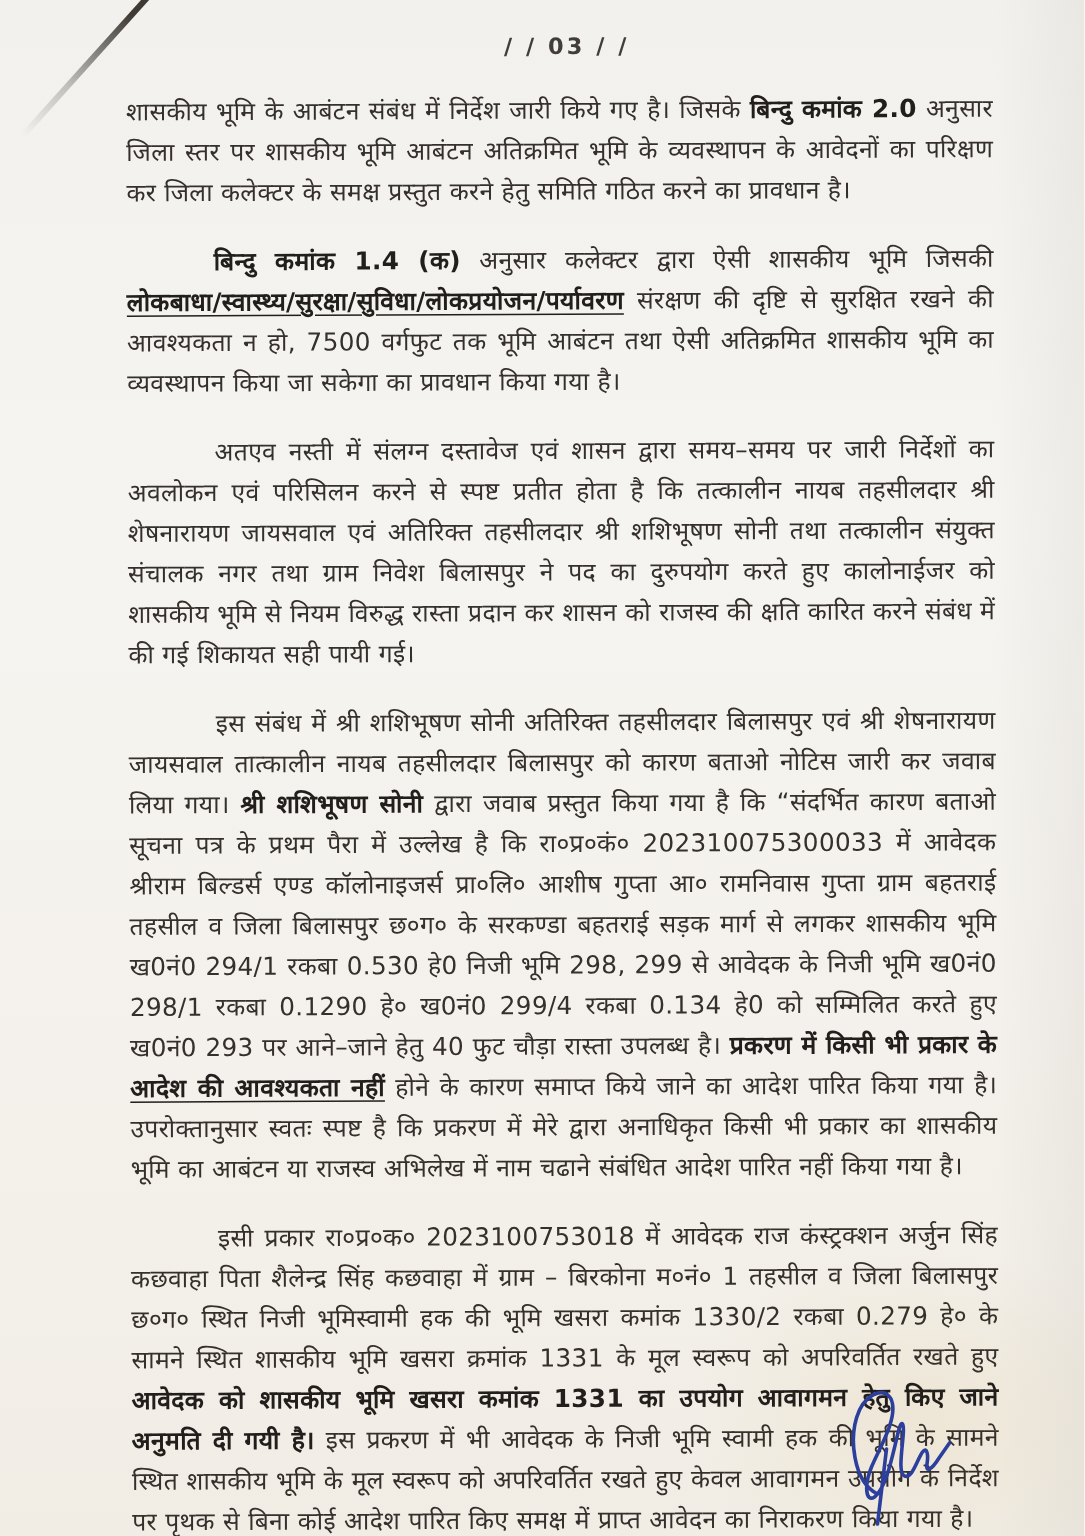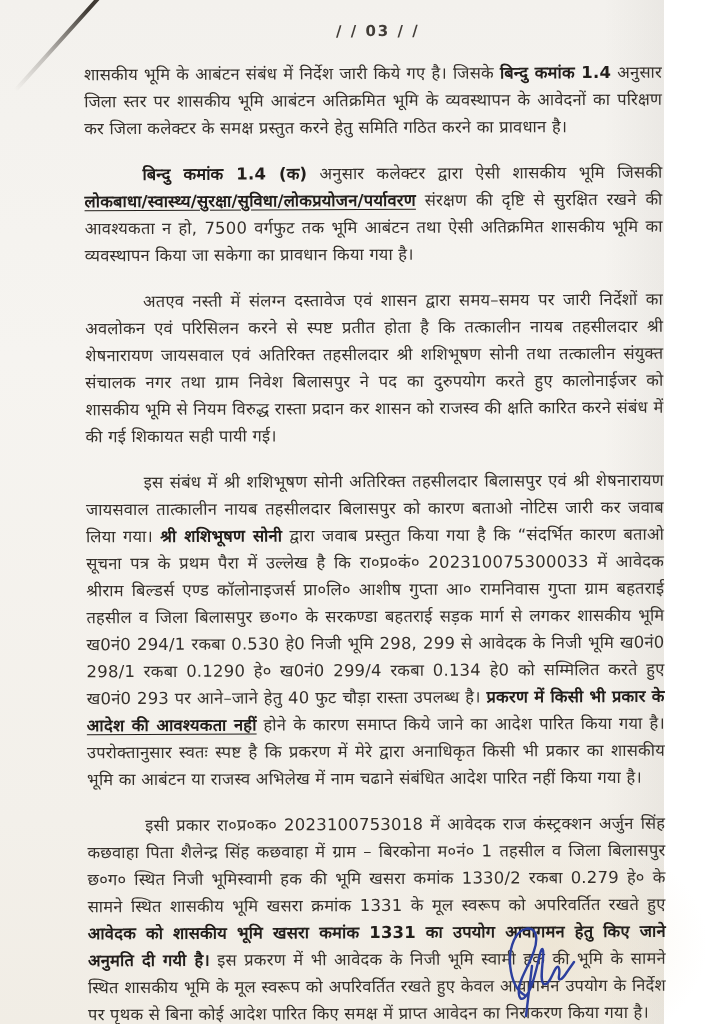--- a/index.html
+++ b/index.html
@@ -5,21 +5,21 @@
   html, body {
     margin: 0;
     padding: 0;
     width: 723px;
     height: 1024px;
     overflow: hidden;
     font-family: "DejaVu Sans", sans-serif;
   }
   .page {
     position: relative;
-    width: 664px;
+    width: 723px;
     height: 1024px;
     background:
       linear-gradient(180deg, #f3f1ed 0%, #f6f4f0 35%, #f3f0ea 80%, #f1ede5 100%);
   }
   .edge-shade-right {
     position: absolute;
     top: 0; right: 0;
     width: 60px; height: 100%;
     background: linear-gradient(to right, rgba(0,0,0,0), rgba(60,50,40,0.05));
     pointer-events: none;
@@ -88,21 +88,21 @@
 
   <div class="edge-shade-right"></div>
   <div class="smudge"></div>
   <div class="corner-line"></div>
 
   <div class="content">
     <div class="page-number">/ / 03 / /</div>
 
     <div class="doc-body">
 
-    <p class="para"><span>शासकीय भूमि के आबंटन संबंध में निर्देश जारी किये गए है। जिसके </span><span class="bold">बिन्दु कमांक 1.4</span><span> अनुसार जिला स्तर पर शासकीय भूमि आबंटन अतिक्रमित भूमि के व्यवस्थापन के आवेदनों का परिक्षण कर जिला कलेक्टर के समक्ष प्रस्तुत करने हेतु समिति गठित करने का प्रावधान है।</span></p>
+    <p class="para"><span>शासकीय भूमि के आबंटन संबंध में निर्देश जारी किये गए है। जिसके </span><span class="bold">बिन्दु कमांक 2.0</span><span> अनुसार जिला स्तर पर शासकीय भूमि आबंटन अतिक्रमित भूमि के व्यवस्थापन के आवेदनों का परिक्षण कर जिला कलेक्टर के समक्ष प्रस्तुत करने हेतु समिति गठित करने का प्रावधान है।</span></p>
         <p class="para indent"><span class="bold">बिन्दु कमांक 1.4 (क)</span><span> अनुसार कलेक्टर द्वारा ऐसी शासकीय भूमि जिसकी </span><span class="bold underline">लोकबाधा/स्वास्थ्य/सुरक्षा/सुविधा/लोकप्रयोजन/पर्यावरण</span><span> संरक्षण की दृष्टि से सुरक्षित रखने की आवश्यकता न हो, 7500 वर्गफुट तक भूमि आबंटन तथा ऐसी अतिक्रमित शासकीय भूमि का व्यवस्थापन किया जा सकेगा का प्रावधान किया गया है।</span></p>
         <p class="para indent"><span>अतएव नस्ती में संलग्न दस्तावेज एवं शासन द्वारा समय–समय पर जारी निर्देशों का अवलोकन एवं परिसिलन करने से स्पष्ट प्रतीत होता है कि तत्कालीन नायब तहसीलदार श्री शेषनारायण जायसवाल एवं अतिरिक्त तहसीलदार श्री शशिभूषण सोनी तथा तत्कालीन संयुक्त संचालक नगर तथा ग्राम निवेश बिलासपुर ने पद का दुरुपयोग करते हुए कालोनाईजर को शासकीय भूमि से नियम विरुद्ध रास्ता प्रदान कर शासन को राजस्व की क्षति कारित करने संबंध में की गई शिकायत सही पायी गई।</span></p>
         <p class="para indent"><span>इस संबंध में श्री शशिभूषण सोनी अतिरिक्त तहसीलदार बिलासपुर एवं श्री शेषनारायण जायसवाल तात्कालीन नायब तहसीलदार बिलासपुर को कारण बताओ नोटिस जारी कर जवाब लिया गया। </span><span class="bold">श्री शशिभूषण सोनी</span><span> द्वारा जवाब प्रस्तुत किया गया है कि “संदर्भित कारण बताओ सूचना पत्र के प्रथम पैरा में उल्लेख है कि रा०प्र०कं० 202310075300033 में आवेदक श्रीराम बिल्डर्स एण्ड कॉलोनाइजर्स प्रा०लि० आशीष गुप्ता आ० रामनिवास गुप्ता ग्राम बहतराई तहसील व जिला बिलासपुर छ०ग० के सरकण्डा बहतराई सड़क मार्ग से लगकर शासकीय भूमि ख0नं0 294/1 रकबा 0.530 हे0 निजी भूमि 298, 299 से आवेदक के निजी भूमि ख0नं0 298/1 रकबा 0.1290 हे० ख0नं0 299/4 रकबा 0.134 हे0 को सम्मिलित करते हुए ख0नं0 293 पर आने–जाने हेतु 40 फुट चौड़ा रास्ता उपलब्ध है। </span><span class="bold">प्रकरण में किसी भी प्रकार के </span><span class="bold underline">आदेश की आवश्यकता नहीं</span><span> होने के कारण समाप्त किये जाने का आदेश पारित किया गया है। उपरोक्तानुसार स्वतः स्पष्ट है कि प्रकरण में मेरे द्वारा अनाधिकृत किसी भी प्रकार का शासकीय भूमि का आबंटन या राजस्व अभिलेख में नाम चढाने संबंधित आदेश पारित नहीं किया गया है।</span></p>
         <p class="para indent"><span>इसी प्रकार रा०प्र०क० 2023100753018 में आवेदक राज कंस्ट्रक्शन अर्जुन सिंह कछवाहा पिता शैलेन्द्र सिंह कछवाहा में ग्राम – बिरकोना म०नं० 1 तहसील व जिला बिलासपुर छ०ग० स्थित निजी भूमिस्वामी हक की भूमि खसरा कमांक 1330/2 रकबा 0.279 हे० के सामने स्थित शासकीय भूमि खसरा क्रमांक 1331 के मूल स्वरूप को अपरिवर्तित रखते हुए </span><span class="bold">आवेदक को शासकीय भूमि खसरा कमांक 1331 का उपयोग आवागमन हेतु किए जाने अनुमति दी गयी है।</span><span> इस प्रकरण में भी आवेदक के निजी भूमि स्वामी हक की भूमि के सामने स्थित शासकीय भूमि के मूल स्वरूप को अपरिवर्तित रखते हुए केवल आवागमन उपयोग के निर्देश पर पृथक से बिना कोई आदेश पारित किए समक्ष में प्राप्त आवेदन का निराकरण किया गया है।</span></p>
       </div>
   </div>
 
   <svg class="signature" viewBox="0 0 120 100" xmlns="http://www.w3.org/2000/svg">
     <path d="M 44 78 C 28 70, 24 40, 32 22 C 38 9, 52 6, 54 18 C 56 30, 46 46, 40 60 C 35 72, 36 84, 42 80 C 50 74, 54 52, 58 36 C 60 28, 62 30, 61 40 C 60 52, 58 64, 62 66 C 67 68, 70 56, 74 50 C 77 46, 78 52, 77 58 C 76 64, 80 62, 85 54 L 92 44 M 50 48 L 44 98" fill="none" stroke="#2c3f9d" stroke-width="2.4" stroke-linecap="round" stroke-linejoin="round"></path>
   </svg>

